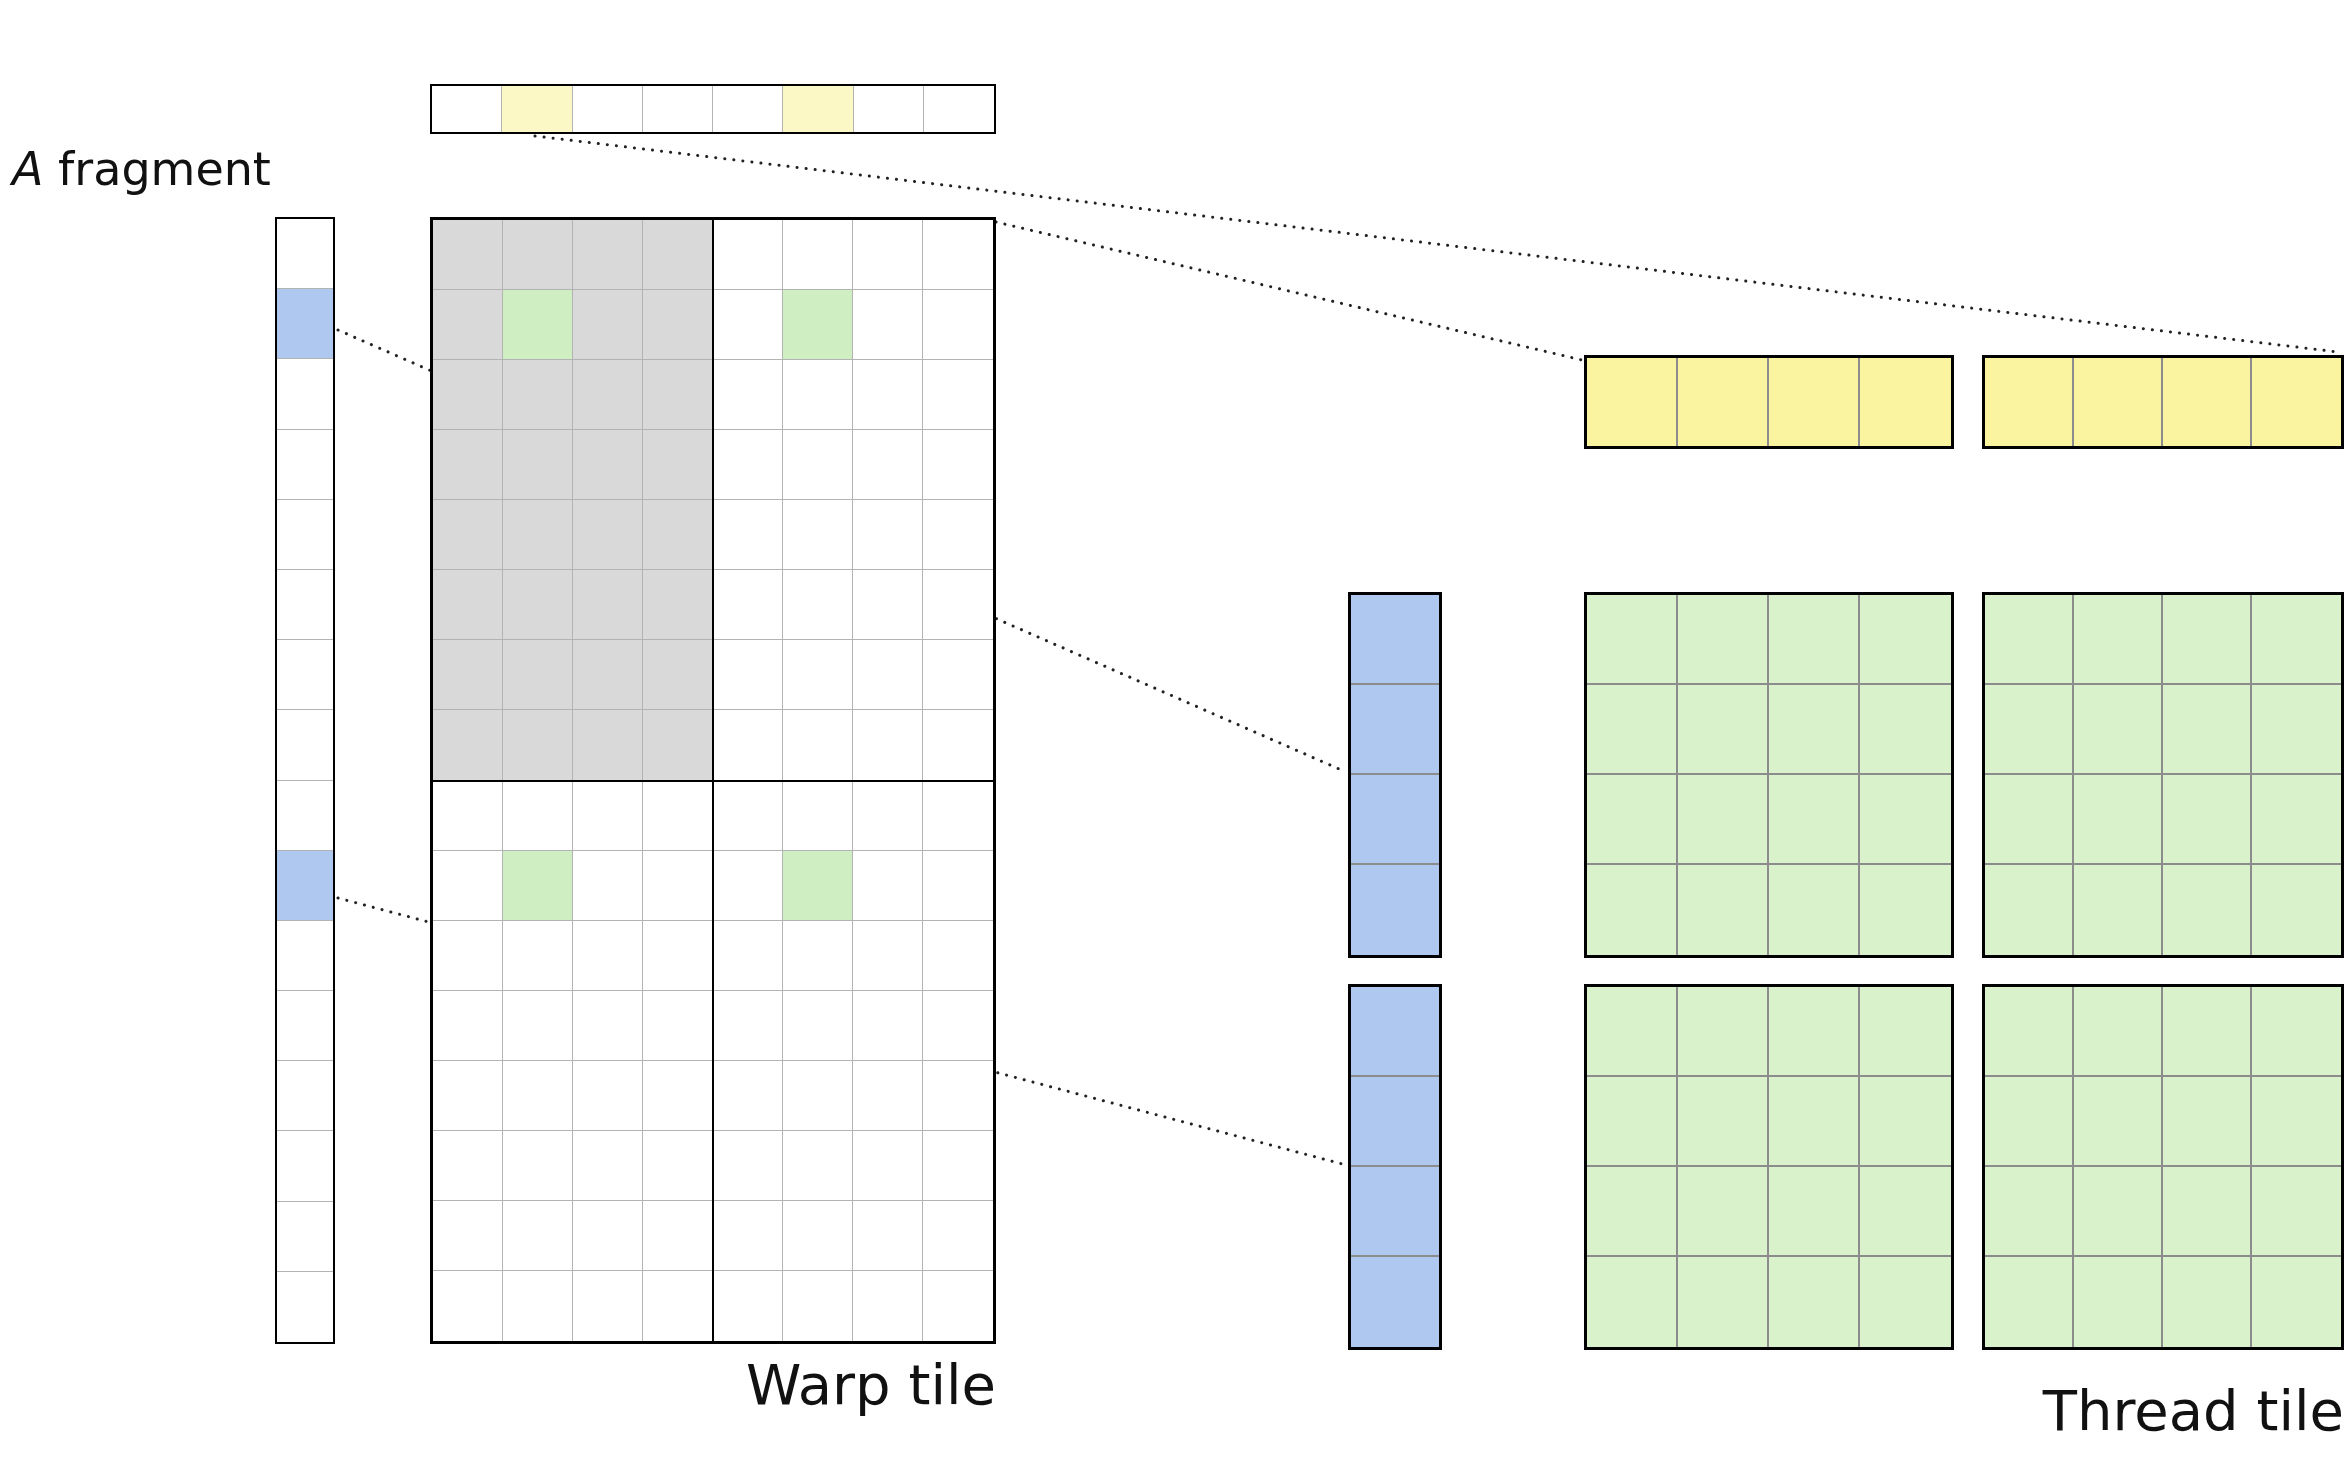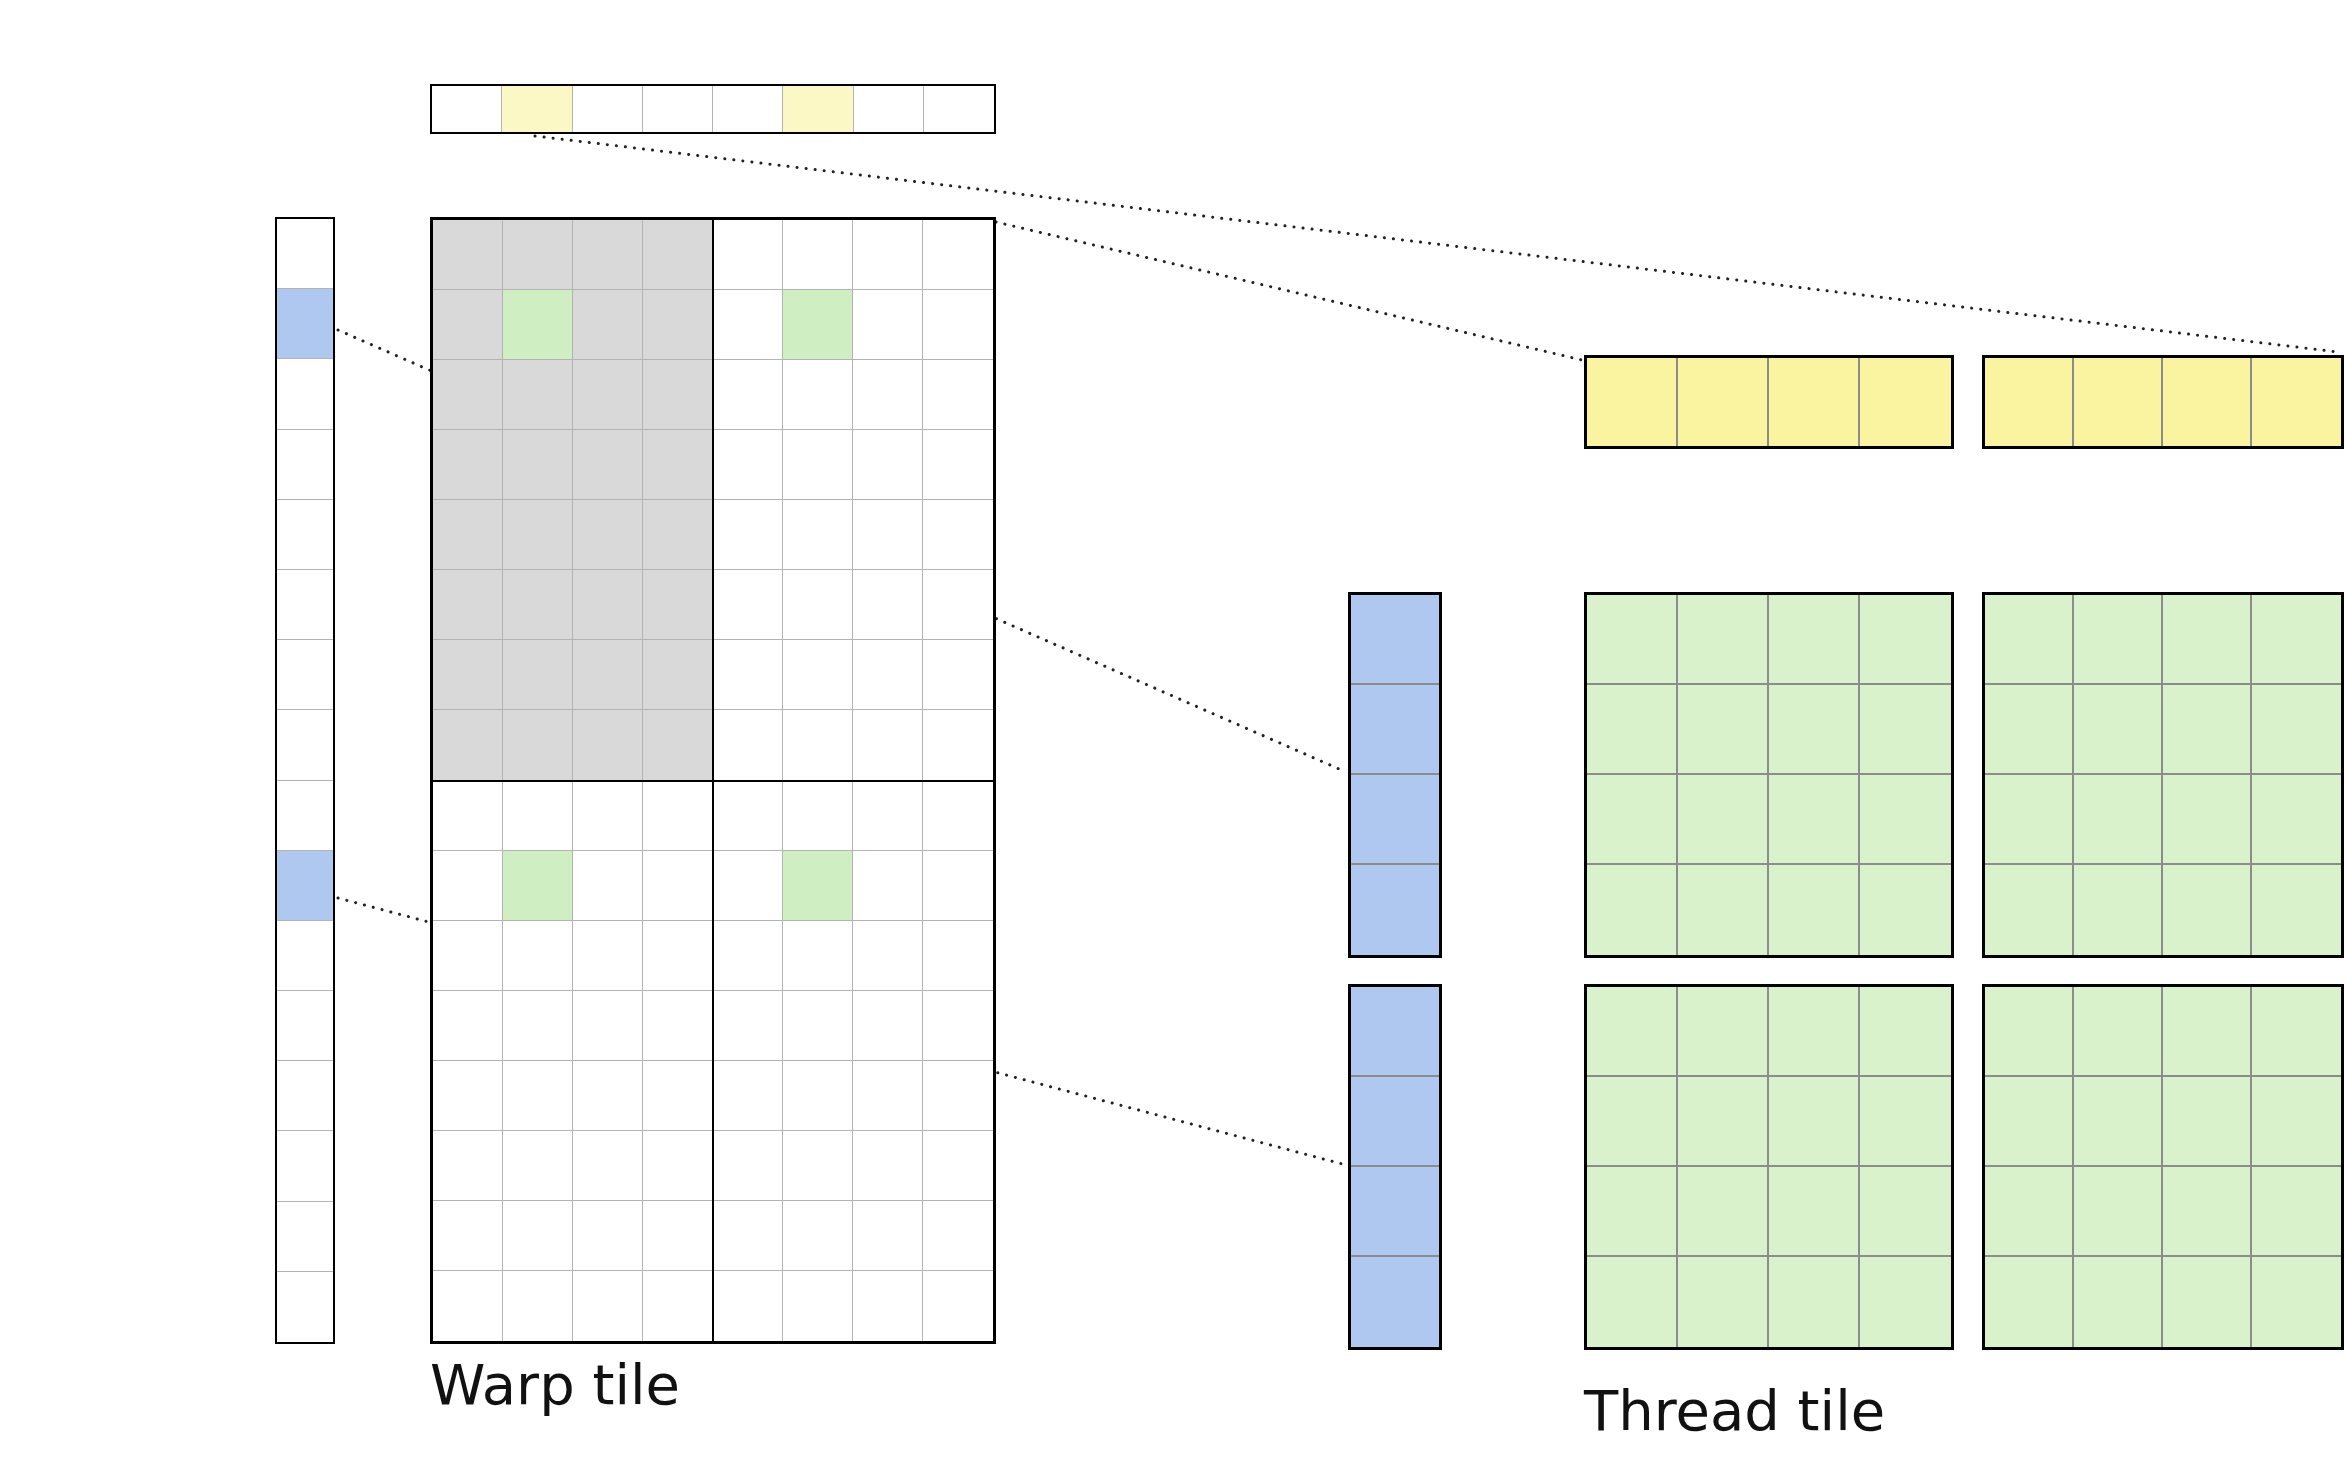--- a/index.html
+++ b/index.html
@@ -8,21 +8,21 @@
     position: relative;
     width: 2346px;
     height: 1466px;
     background: #ffffff;
     overflow: hidden;
   }
   .abs { position: absolute; box-sizing: border-box; }
   .lbl { color: #111111; white-space: nowrap; }
   .it { font-style: italic; }
   .frag-label { font-size: 46px; }
-  .big-label { font-size: 56px; text-align: left; }
+  .big-label { font-size: 56px; text-align: right; }
   .equation { font-size: 40px; font-style: italic; text-align: center; letter-spacing: 1px; }
   .wrap { position: absolute; box-sizing: border-box; }
   .grid-fill { position: absolute; inset: 0; display: grid; }
   .cell { box-sizing: border-box; }
   .thin-border { border: 2.5px solid #000000; }
   .thick-border { border: 3px solid #000000; }
   .vdiv { position: absolute; top: 0; left: calc(50% - 1px); width: 2px; height: 100%; background: #000000; }
   .hdiv { position: absolute; left: 0; top: calc(50% - 1px); width: 100%; height: 2px; background: #000000; }
   #connectors { position: absolute; inset: 0; pointer-events: none; }
 </style>
@@ -45,20 +45,23 @@
         <div class="cell" style="background: rgb(251, 248, 198); border-right: 1.5px solid rgb(179, 179, 179);"></div>
         <div class="cell" style="background: rgb(255, 255, 255); border-right: 1.5px solid rgb(179, 179, 179);"></div>
         <div class="cell" style="background: rgb(255, 255, 255); border-right: 1.5px solid rgb(179, 179, 179);"></div>
         <div class="cell" style="background: rgb(255, 255, 255); border-right: 1.5px solid rgb(179, 179, 179);"></div>
         <div class="cell" style="background: rgb(251, 248, 198); border-right: 1.5px solid rgb(179, 179, 179);"></div>
         <div class="cell" style="background: rgb(255, 255, 255); border-right: 1.5px solid rgb(179, 179, 179);"></div>
         <div class="cell" style="background: rgb(255, 255, 255);"></div>
       </div>
   </div>
 
+  <div class="abs lbl frag-label" style="left:12px; top:142px;">
+    <span class="it">A</span><span> fragment</span>
+  </div>
 
   <div class="wrap thin-border" style="left:275px; top:217px; width:60px; height:1127px;">
     <div class="grid-fill" style="grid-template-columns: repeat(1, 1fr); grid-template-rows: repeat(16, 1fr);">
         <div class="cell" style="background: rgb(255, 255, 255); border-bottom: 1.5px solid rgb(179, 179, 179);"></div>
         <div class="cell" style="background: rgb(174, 200, 240); border-bottom: 1.5px solid rgb(179, 179, 179);"></div>
         <div class="cell" style="background: rgb(255, 255, 255); border-bottom: 1.5px solid rgb(179, 179, 179);"></div>
         <div class="cell" style="background: rgb(255, 255, 255); border-bottom: 1.5px solid rgb(179, 179, 179);"></div>
         <div class="cell" style="background: rgb(255, 255, 255); border-bottom: 1.5px solid rgb(179, 179, 179);"></div>
         <div class="cell" style="background: rgb(255, 255, 255); border-bottom: 1.5px solid rgb(179, 179, 179);"></div>
         <div class="cell" style="background: rgb(255, 255, 255); border-bottom: 1.5px solid rgb(179, 179, 179);"></div>

